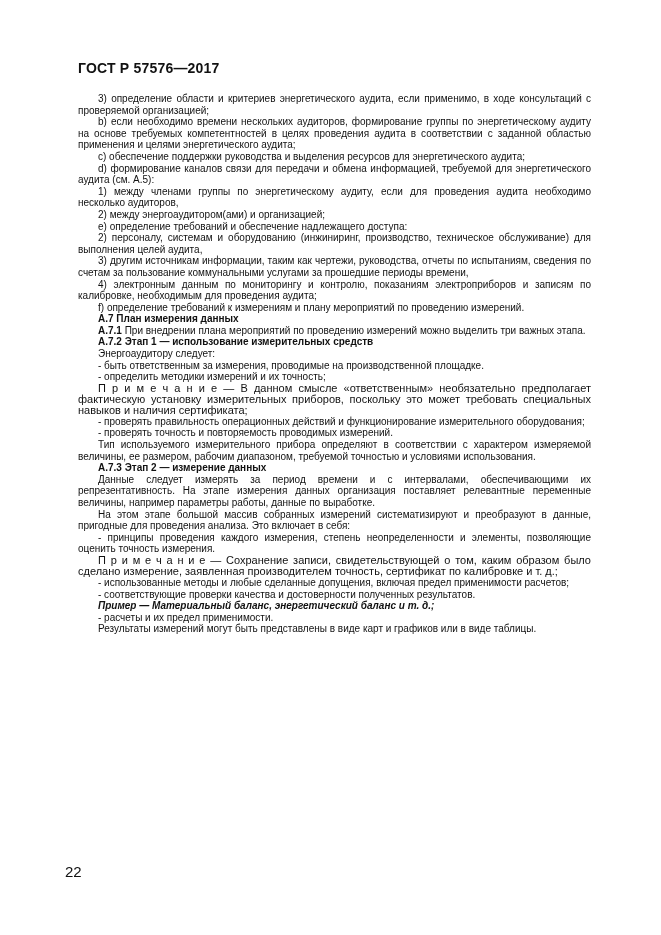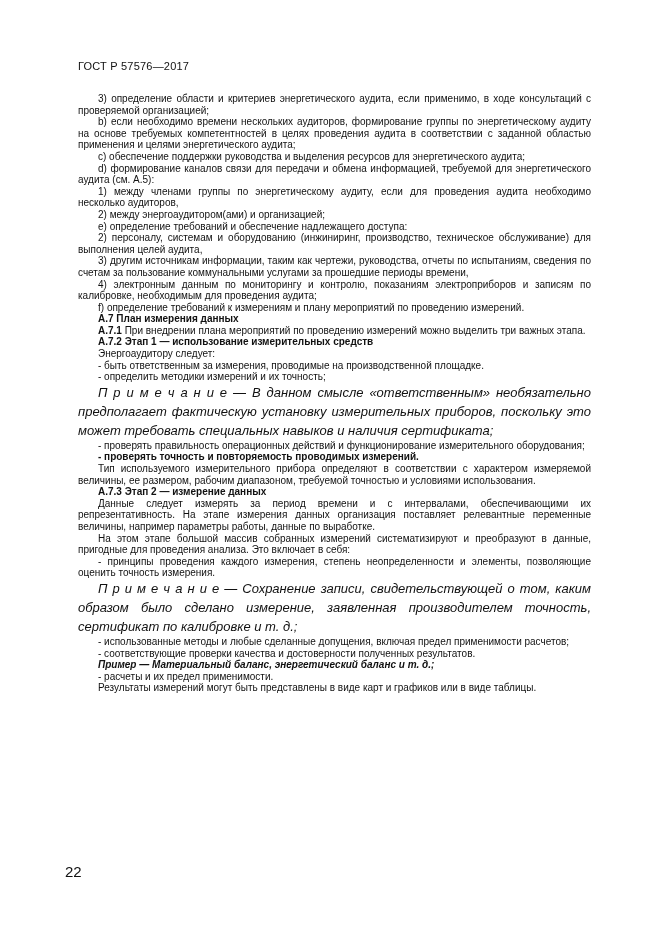--- a/index.html
+++ b/index.html
@@ -6,32 +6,32 @@
   .page{
     position:relative;
     width:661px;height:935px;
     background:#ffffff;
     font-family:"Liberation Sans", sans-serif;
     color:#111111;
     overflow:hidden;
   }
   .doc-header{
     position:absolute;left:78px;top:60px;
-    font-size:11px;font-weight:normal;letter-spacing:0.2px;
+    font-size:14px;font-weight:bold;letter-spacing:0.2px;
   }
   .content{
     position:absolute;left:78px;top:93px;width:513px;
     font-size:10px;line-height:11.6px;
   }
   .content p{margin:0;text-indent:20px;text-align:justify;}
   .dash{text-indent:12px;}
   .h{font-weight:bold;}
   .sp-top{margin-top:10px;}
-  .note{font-size:13px;line-height:19px;margin:6px 0 5px 0;font-style:italic;}
-  .pre-body{margin-bottom:3px;font-weight:bold;}
+  .note{font-size:11px;line-height:11px;margin:6px 0 5px 0;}
+  .pre-body{margin-bottom:3px;}
   .example{font-weight:bold;font-style:italic;margin:8px 0 8px 0;}
   .footer-pagenum{
     position:absolute;left:65px;top:863px;font-size:15px;
   }
 </style>
 </head>
 <body>
 
 <div class="page">
 

